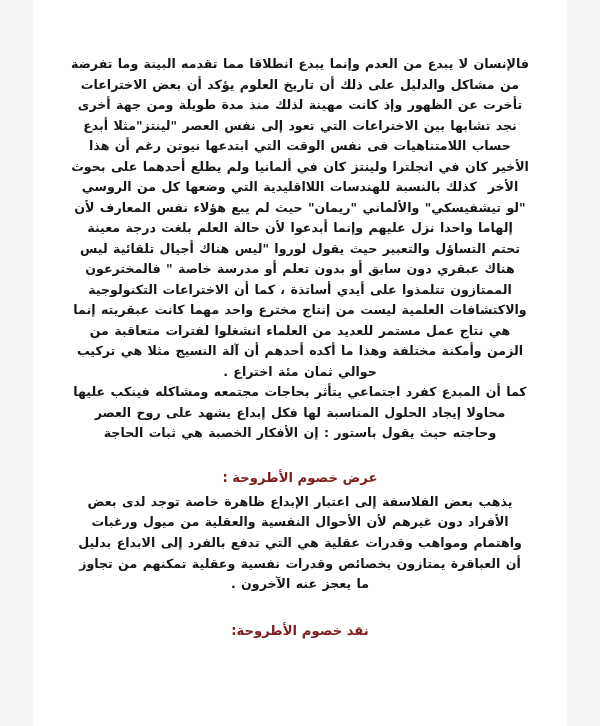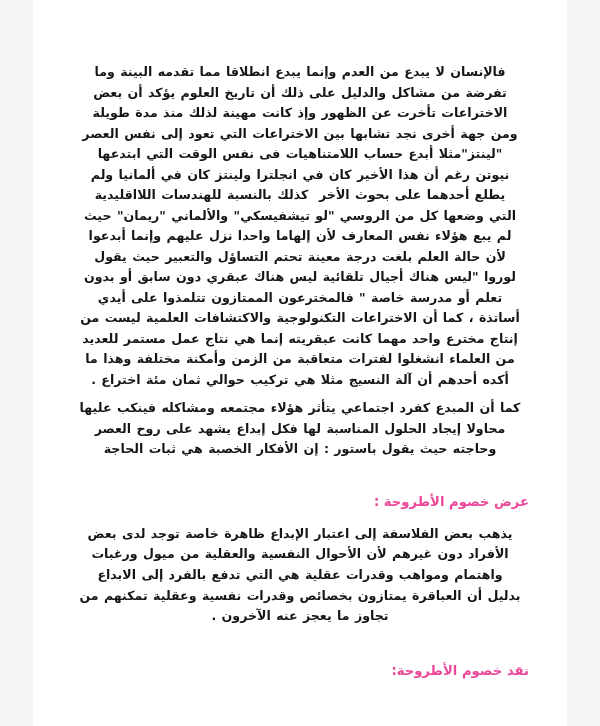--- a/index.html
+++ b/index.html
@@ -42,32 +42,33 @@
   .para {
     direction: rtl;
     text-align: center;
     color: #161616;
     font-family: "DejaVu Sans", "Liberation Sans", sans-serif;
     font-weight: bold;
     font-size: 12.6px;
     line-height: 20.6px;
     letter-spacing: 0px;
     word-spacing: 1px;
-    margin: 8px;
+    margin: 0;
     white-space: pre-wrap;
   }
 
   .para-intro {
     font-size: 12.6px;
     line-height: 20.5px;
   }
 
   .heading-red {
     direction: rtl;
-    color: #ec4899;
+    text-align: center;
+    color: #7f1d1d;
     font-family: "DejaVu Sans", "Liberation Sans", sans-serif;
     font-weight: bold;
     font-size: 13.2px;
     line-height: 20px;
     margin: 0;
   }
 
   .gap-before-heading { height: 24px; }
   .gap-after-heading  { height: 4px; }
   .gap-section        { height: 26px; }
@@ -75,21 +76,21 @@
 </style>
 </head>
 <body>
 
 <div id="document-viewport">
   <div id="page-sheet">
     <div id="page-body">
 
       <p class="para para-intro">فالإنسان لا يبدع من العدم وإنما يبدع انطلاقا مما تقدمه البينة وما تفرضة من مشاكل والدليل على ذلك أن تاريخ العلوم يؤكد أن بعض الاختراعات تأخرت عن الظهور وإذ كانت مهينة لذلك منذ مدة طويلة ومن جهة أخرى نجد تشابها بين الاختراعات التي تعود إلى نفس العصر "لينتز"مثلا أبدع حساب اللامتناهيات فى نفس الوقت التي ابتدعها نيوتن رغم أن هذا الأخير كان في انجلترا ولينتز كان في ألمانيا ولم يطلع أحدهما على بحوث الأخر  كذلك بالنسبة للهندسات اللااقليدية التي وضعها كل من الروسي "لو تيشفيسكي" والألماني "ريمان" حيث لم يبع هؤلاء نفس المعارف لأن إلهاما واحدا نزل عليهم وإنما أبدعوا لأن حالة العلم بلغت درجة معينة تحتم التساؤل والتعبير حيث يقول لوروا "ليس هناك أجيال تلقائية ليس هناك عبقري دون سابق أو بدون تعلم أو مدرسة خاصة " فالمخترعون الممتازون تتلمذوا على أيدي أساتذة ، كما أن الاختراعات التكنولوجية والاكتشافات العلمية ليست من إنتاج مخترع واحد مهما كانت عبقريته إنما هي نتاج عمل مستمر للعديد من العلماء انشغلوا لفترات متعاقبة من الزمن وأمكنة مختلفة وهذا ما أكده أحدهم أن آلة النسيج مثلا هي تركيب حوالي ثمان مئة اختراع .</p>
 
-      <p class="para">كما أن المبدع كفرد اجتماعي يتأثر هؤلاء مجتمعه ومشاكله فينكب عليها محاولا إيجاد الحلول المناسبة لها فكل إبداع يشهد على روح العصر وحاجته حيث يقول باستور : إن الأفكار الخصبة هي ثبات الحاجة</p>
+      <p class="para">كما أن المبدع كفرد اجتماعي يتأثر بحاجات مجتمعه ومشاكله فينكب عليها محاولا إيجاد الحلول المناسبة لها فكل إبداع يشهد على روح العصر وحاجته حيث يقول باستور : إن الأفكار الخصبة هي ثبات الحاجة</p>
 
       <div class="gap-before-heading"></div>
 
       <h2 class="heading-red">عرض خصوم الأطروحة :</h2>
 
       <div class="gap-after-heading"></div>
 
       <p class="para">يذهب بعض الفلاسفة إلى اعتبار الإبداع ظاهرة خاصة توجد لدى بعض الأفراد دون غيرهم لأن الأحوال النفسية والعقلية من ميول ورغبات واهتمام ومواهب وقدرات عقلية هي التي تدفع بالفرد إلى الابداع بدليل أن العباقرة يمتازون بخصائص وقدرات نفسية وعقلية تمكنهم من تجاوز ما يعجز عنه الآخرون .</p>
 
       <div class="gap-section"></div>

